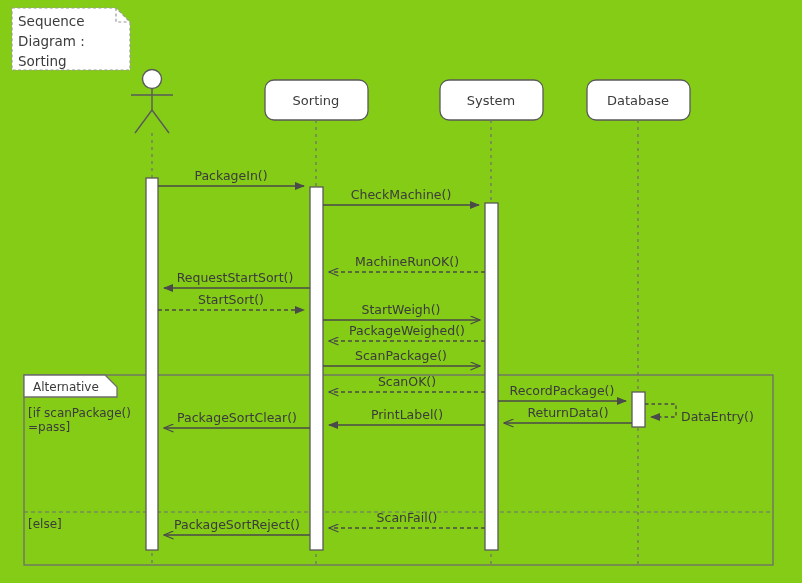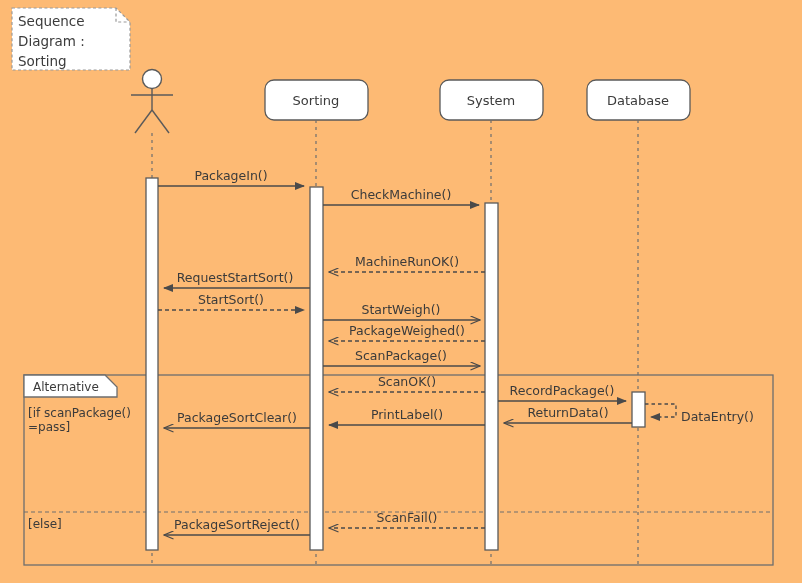--- a/index.html
+++ b/index.html
@@ -8,21 +8,21 @@
     padding: 0;
     background: #ffffff;
   }
   body {
     font-family: "DejaVu Sans", sans-serif;
   }
   #canvas {
     position: relative;
     width: 802px;
     height: 583px;
-    background: #fdba74;
+    background: #84cc16;
     overflow: hidden;
   }
   #diagram-svg {
     position: absolute;
     left: 0;
     top: 0;
   }
   .msg-label, .frame-text, .lifeline-name, .note-text, .guard-text {
     font-family: "DejaVu Sans", sans-serif;
     fill: #3b3b3b;

